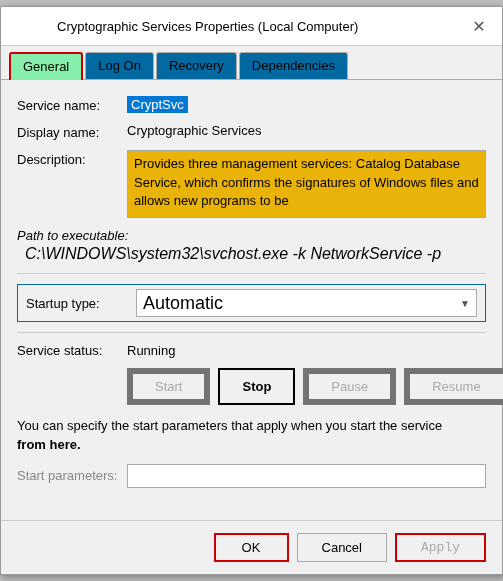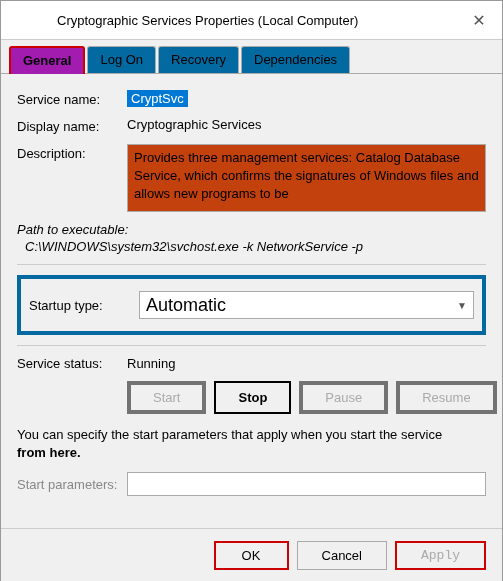--- a/index.html
+++ b/index.html
@@ -54,24 +54,24 @@
       padding: 5px 12px;
       border: 1px solid #aaa;
       border-bottom: none;
       background: #0369a1;
       cursor: pointer;
       font-size: 13px;
       color: #000;
       border-radius: 3px 3px 0 0;
     }
     .tab.active {
-      background: #a21caf;
+      background: #86efac;
       border: 2px solid #cc0000;
       border-bottom: none;
-      font-weight: bold;
+      font-weight: normal;
       position: relative;
       z-index: 1;
       margin-bottom: -1px;
       padding-bottom: 6px;
     }
     .content {
       padding: 16px 16px 12px 16px;
     }
     .field-row {
       display: flex;
@@ -91,53 +91,53 @@
       color: #000;
     }
     .service-name-highlight {
       background: #0078d4;
       color: #fff;
       padding: 1px 4px;
       display: inline-block;
     }
     .description-box {
       border: 1px solid #aaa;
-      background: #c2410c;
+      background: #eab308;
       padding: 4px 6px;
       height: 68px;
       overflow: hidden;
       font-size: 13px;
       color: #000;
       line-height: 1.4;
     }
     .path-section {
       margin-bottom: 10px;
       font-style: italic;
     }
     .path-label {
       font-size: 13px;
       color: #000;
       margin-bottom: 2px;
     }
     .path-value {
-      font-size: 13px;
+      font-size: 16px;
       color: #000;
       padding-left: 8px;
     }
     .divider {
       border: none;
       border-top: 1px solid #ccc;
       margin: 10px 0;
     }
     .startup-row {
       display: flex;
       align-items: center;
       margin-bottom: 10px;
-      border: 4px solid #0369a1;
-      padding: 12px 8px;
+      border: 1px solid #0369a1;
+      padding: 4px 8px;
     }
     .startup-label {
       width: 110px;
       min-width: 110px;
       font-size: 13px;
       color: #000;
     }
     .select-wrapper {
       flex: 1;
       position: relative;
@@ -180,21 +180,21 @@
       color: #000;
     }
     .buttons-row {
       display: flex;
       gap: 8px;
       margin-left: 110px;
       margin-bottom: 12px;
     }
     .svc-btn {
       padding: 5px 22px;
-      border: 4px solid #737373;
+      border: 6px solid #737373;
       background: #f0f0f0;
       font-size: 13px;
       cursor: pointer;
       color: #000;
     }
     .svc-btn.active-btn {
       border: 2px solid #000;
       font-weight: 600;
       background: #f0f0f0;
     }

